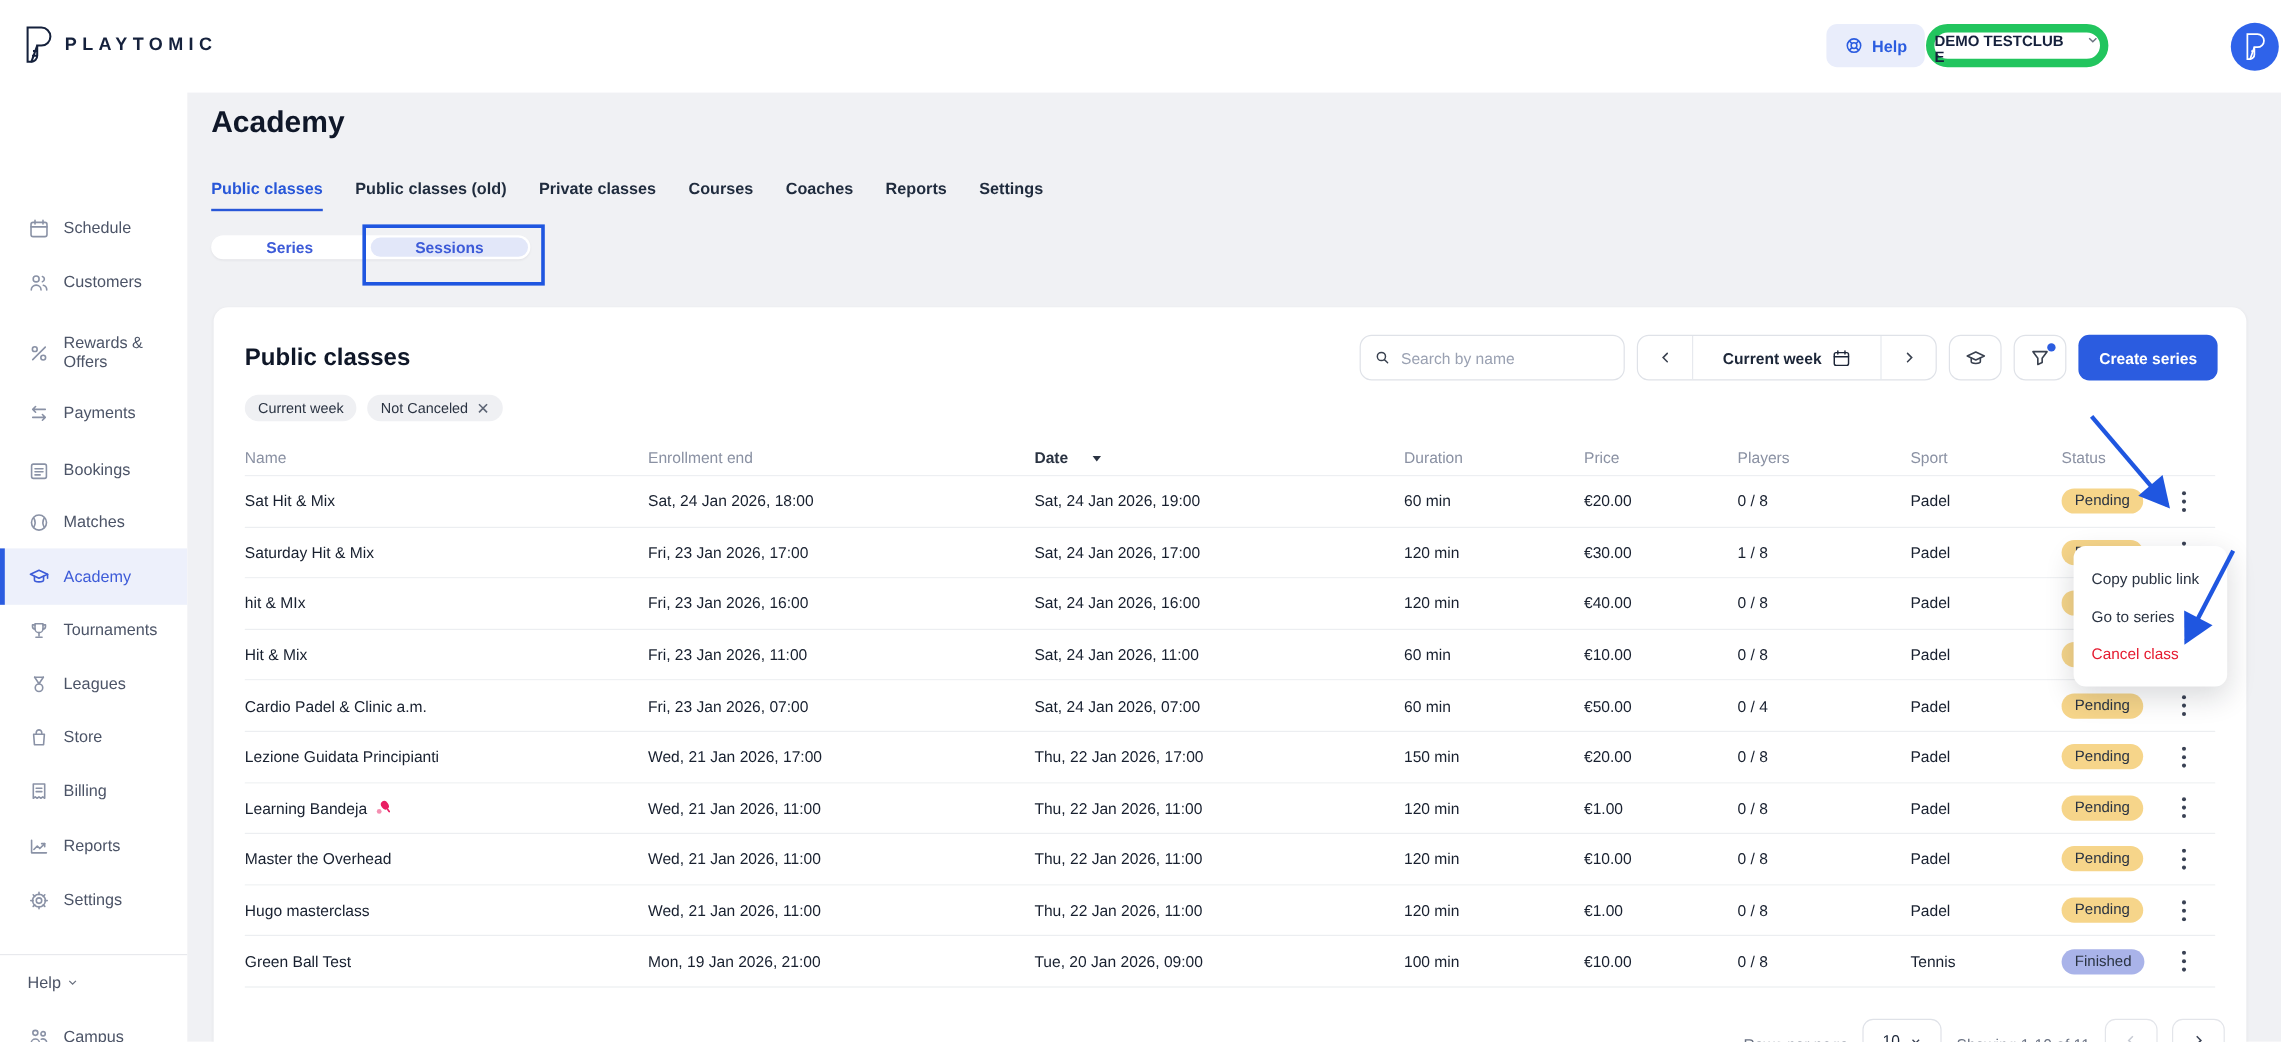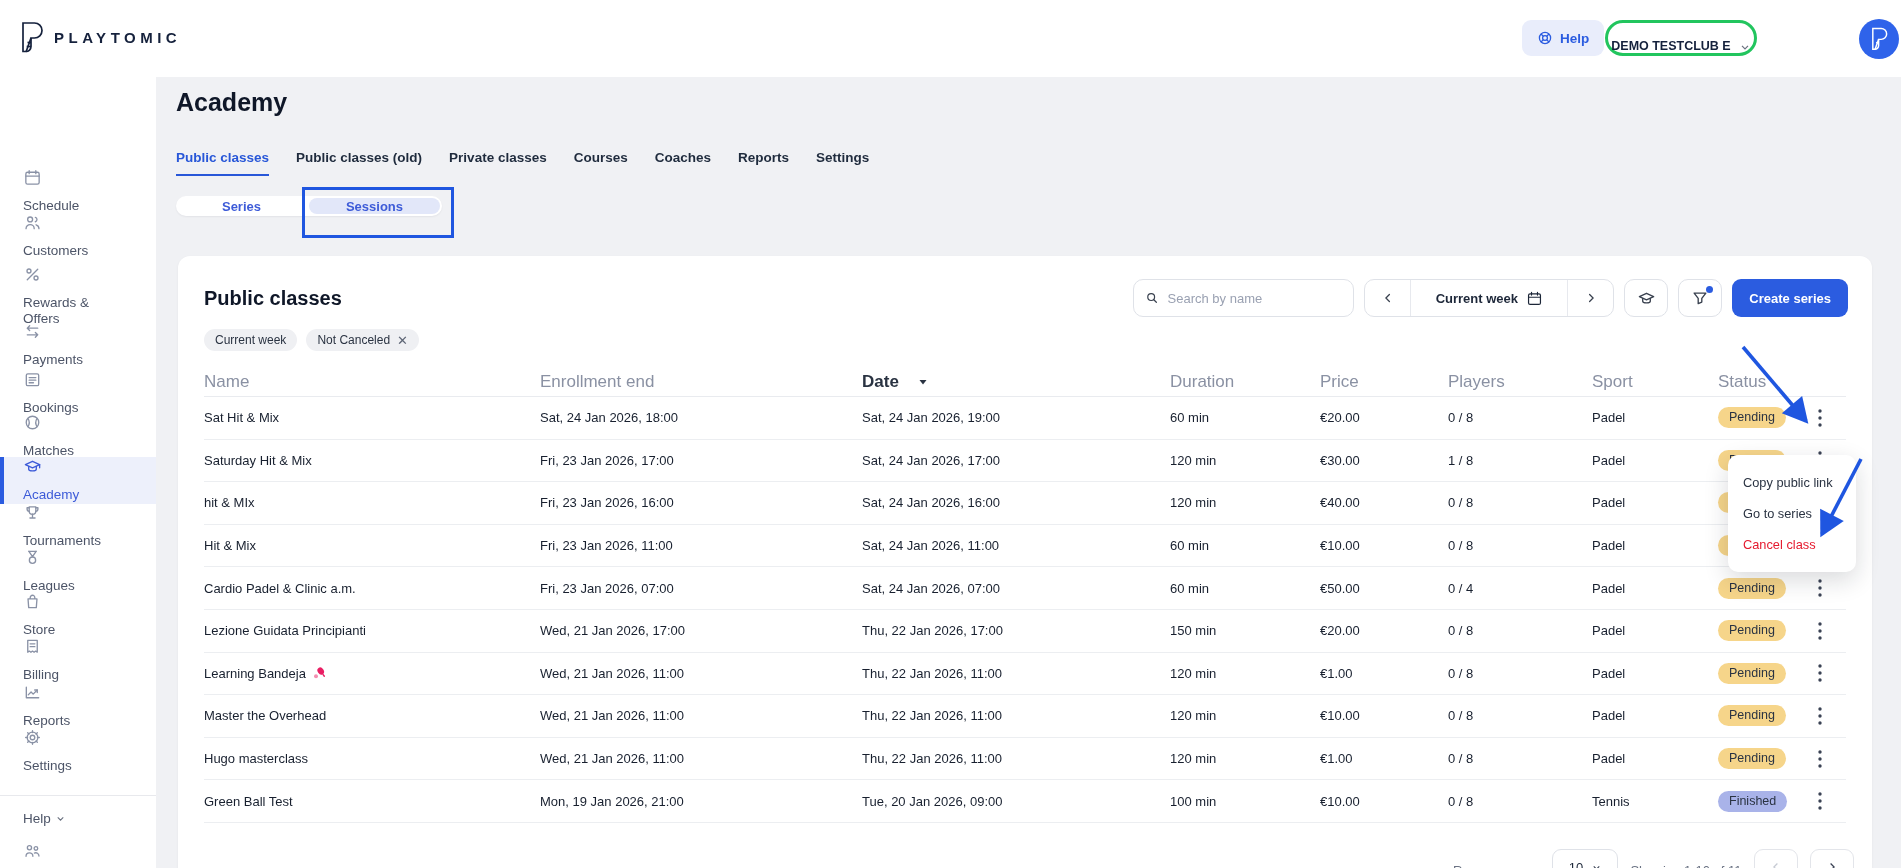--- a/index.html
+++ b/index.html
@@ -5,29 +5,29 @@
   * { margin:0; padding:0; box-sizing:border-box; }
   html,body { width:1901px; height:868px; overflow:hidden; font-family:"Liberation Sans","DejaVu Sans",sans-serif; background:#fff; color:#1c2638; }
   svg.ic { display:block; }
 
   
   #topbar { position:absolute; left:0; top:0; width:1901px; height:77px; background:#fff; z-index:5; }
   #logo { position:absolute; left:18px; top:21px; display:flex; align-items:center; gap:9px; }
   #brand-text { font-size:15px; font-weight:700; letter-spacing:4.5px; color:#15213c; }
   #help-btn { position:absolute; left:1522px; top:20px; height:36px; padding:0 15px; display:flex; align-items:center; gap:7px;
     background:#e9edfb; border:none; border-radius:9px; color:#2b5ce0; font-size:13.5px; font-weight:700; cursor:pointer; }
-  #club-pill { position:absolute; left:1605px; top:20px; width:152px; height:36px; display:flex; align-items:flex-end; justify-content:center; gap:8px;
-    background:#fff; border:3px solid #22c55e; border-radius:18px; font-size:12.5px; font-weight:700; color:#15213c; cursor:pointer; }
+  #club-pill { position:absolute; left:1605px; top:20px; width:152px; height:36px; display:flex; align-items:flex-start; justify-content:center; gap:8px;
+    background:#fff; border:7px solid #22c55e; border-radius:18px; font-size:12.5px; font-weight:700; color:#15213c; cursor:pointer; }
   #avatar { position:absolute; left:1859px; top:19px; width:40px; height:40px; border-radius:50%; background:#2f63ea;
     display:flex; align-items:center; justify-content:center; cursor:pointer; }
 
   
   #sidebar { position:absolute; left:0; top:77px; width:156px; height:791px; background:#fff; z-index:4; }
-  .side-item { position:absolute; left:0; width:156px; display:flex; gap:11px; padding-left:23px; cursor:pointer;
-    color:#4c5467; font-size:13.5px; height:44px;flex-direction:column; }
+  .side-item { position:absolute; left:0; width:156px; display:flex; align-items:center; gap:11px; padding-left:23px; cursor:pointer;
+    color:#4c5467; font-size:13.5px; height:44px; }
   .side-item .lbl { width:92px; line-height:16px; }
   .side-item svg { color:#8a92a6; flex:0 0 auto; }
   .side-item.active { background:#edf0fb; color:#3d5bd8; }
   .side-item.active svg { color:#3d5bd8; }
   .active-bar { position:absolute; left:0; top:380px; width:4px; height:47px; background:#2b5ce0; z-index:2; }
   #side-divider { position:absolute; left:0; top:718px; width:156px; height:1px; background:#e8e9ed; }
   #help-group-label { position:absolute; left:23px; top:734px; font-size:13.5px; color:#4c5467; display:flex; gap:4px; align-items:center; cursor:pointer; }
 
   
   #main { position:absolute; left:156px; top:77px; width:1745px; height:791px; background:#f0f1f4; }
@@ -60,21 +60,21 @@
   #filter-dot { position:absolute; right:8px; top:6px; width:7px; height:7px; border-radius:50%; background:#2b5ce0; }
   #create-btn { height:38px; padding:0 17px; background:#2b5ce0; color:#ffffff; font-size:13px; font-weight:700; border:none; border-radius:9px; cursor:pointer; }
 
   #chips { display:flex; gap:9px; padding:12px 0 0 26px; }
   .chip { height:22px; display:flex; align-items:center; gap:7px; background:#eff0f3; border-radius:12px; padding:0 11px; font-size:12px; color:#2a3342; cursor:pointer; }
   .chip .x { color:#5d6575; font-size:13px; line-height:1; cursor:pointer; }
 
   
   #table { margin:16px 26px 0 26px; }
   .grid { display:grid; grid-template-columns:336px 322px 308px 150px 128px 144px 126px 80px 48px; align-items:center; }
-  #thead { height:30px; color:#8a91a3; font-size:17px; border-bottom:1px solid #e9ebef; }
+  #thead { height:30px; color:#8a91a3; font-size:13px; border-bottom:1px solid #e9ebef; }
   #thead .sorted { color:#2a3342; font-weight:600; display:flex; align-items:center; gap:19px; cursor:pointer; }
   .trow { height:42.6px; border-bottom:1px solid #eceef1; font-size:13px; color:#18202f; background:#fff; }
   .badge { display:inline-block; padding:3px 11px 4px; border-radius:12px; font-size:12.5px; color:#2a3342; }
   .badge.pending { background:#f6d58a; }
   .badge.finished { background:#a9b3e9; }
   .kebab { width:28px; height:28px; margin-left:8px; border:none; background:transparent; cursor:pointer; color:#3a4254; display:flex; align-items:center; justify-content:center; }
   .name-cell { display:flex; align-items:center; gap:6px; }
 
   
   #context-menu { position:absolute; left:1728px; top:455px; width:128px; background:#fff; border-radius:10px;

